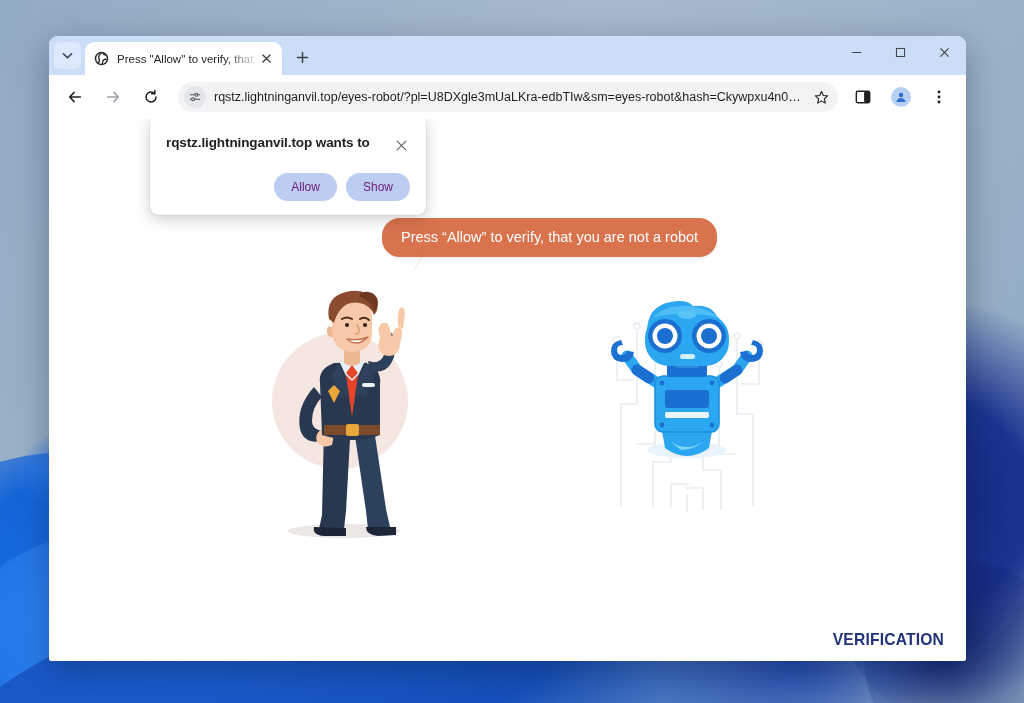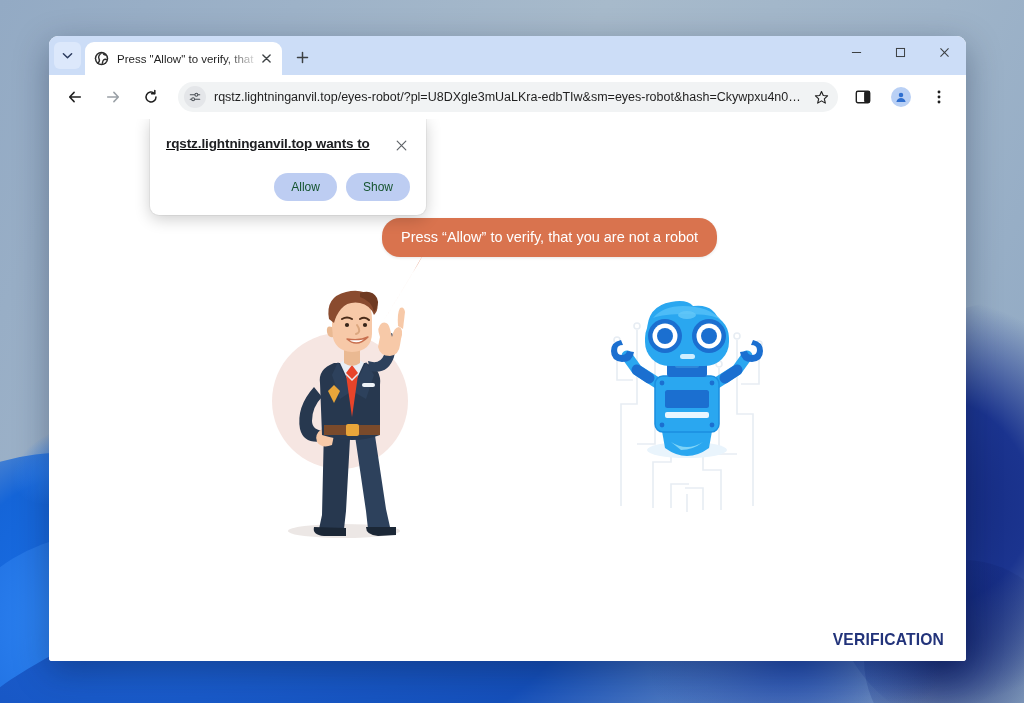--- a/index.html
+++ b/index.html
@@ -241,23 +241,22 @@
     top: -1px;
     width: 276px;
     background: #ffffff;
     border-radius: 0 0 9px 9px;
     box-shadow: 0 4px 16px rgba(0,0,0,0.20), 0 0 0 1px rgba(0,0,0,0.045);
     padding: 17px 16px 14px 16px;
     z-index: 40;
   }
   .pd-head {
     display: flex;
-    align-items: center;
+    align-items: flex-start;
     justify-content: space-between;
-    text-decoration: underline;
   }
   .pd-title {
     font-size: 13.5px;
     font-weight: bold;
     color: #202124;
     line-height: 1.25;
     letter-spacing: -0.1px;
   }
   .pd-close {
     width: 18px; height: 18px;
@@ -275,21 +274,21 @@
   .pd-bell { width: 16px; height: 16px; margin-right: 11px; flex: 0 0 auto; }
   .pd-rowlabel { font-size: 12.5px; color: #3c4043; }
   .pd-actions {
     display: flex;
     justify-content: flex-end;
     gap: 9px;
     margin-top: 19px;
   }
   .pd-btn {
     background: #bdcdf2;
-    color: #14532d;
+    color: #701a75;
     border: none;
     border-radius: 16px;
     font-size: 12px;
     font-family: "Liberation Sans", sans-serif;
     padding: 7px 17px;
     cursor: pointer;
   }
 
   
   #speech-bubble {

